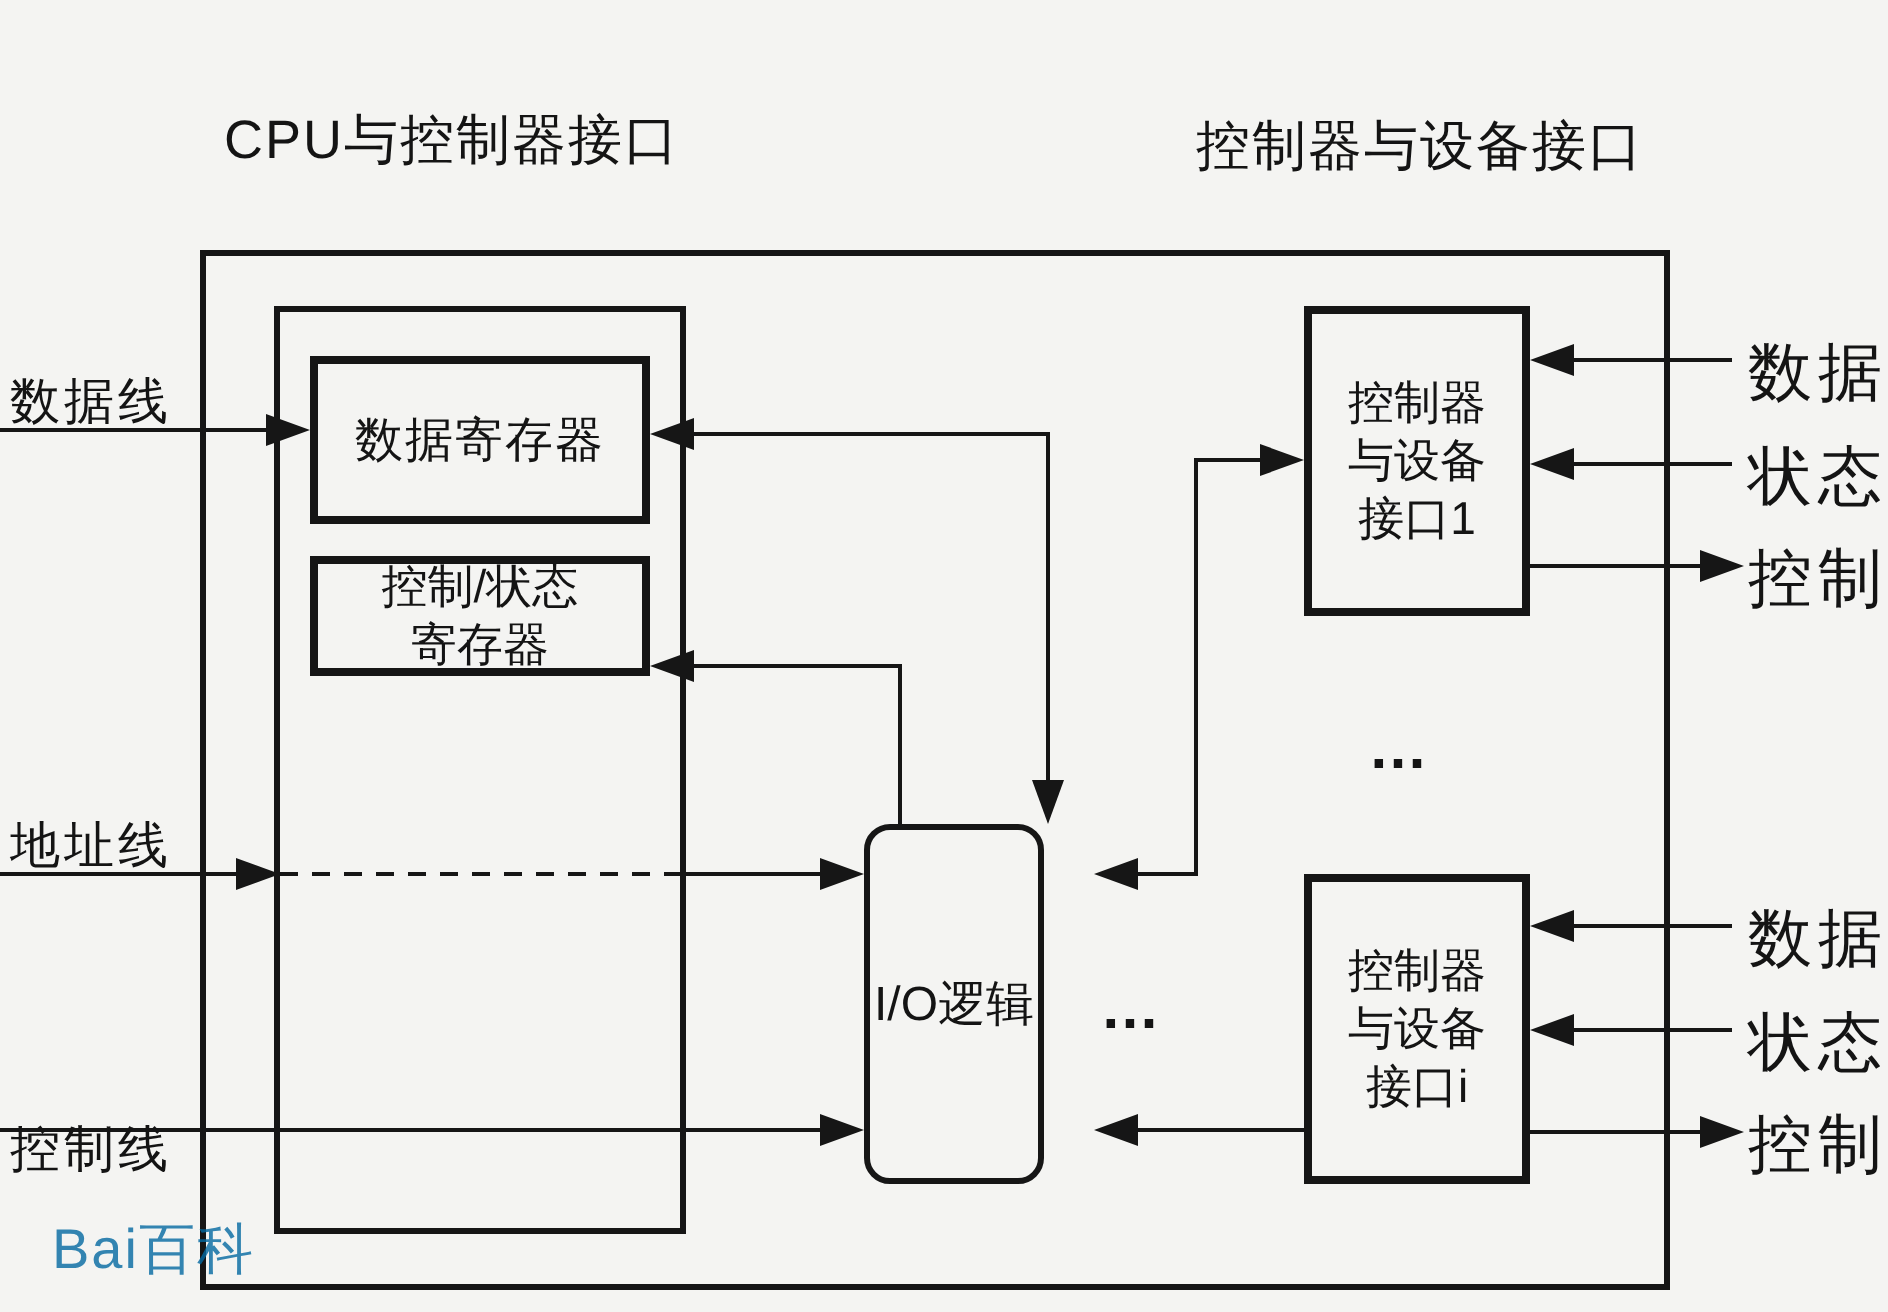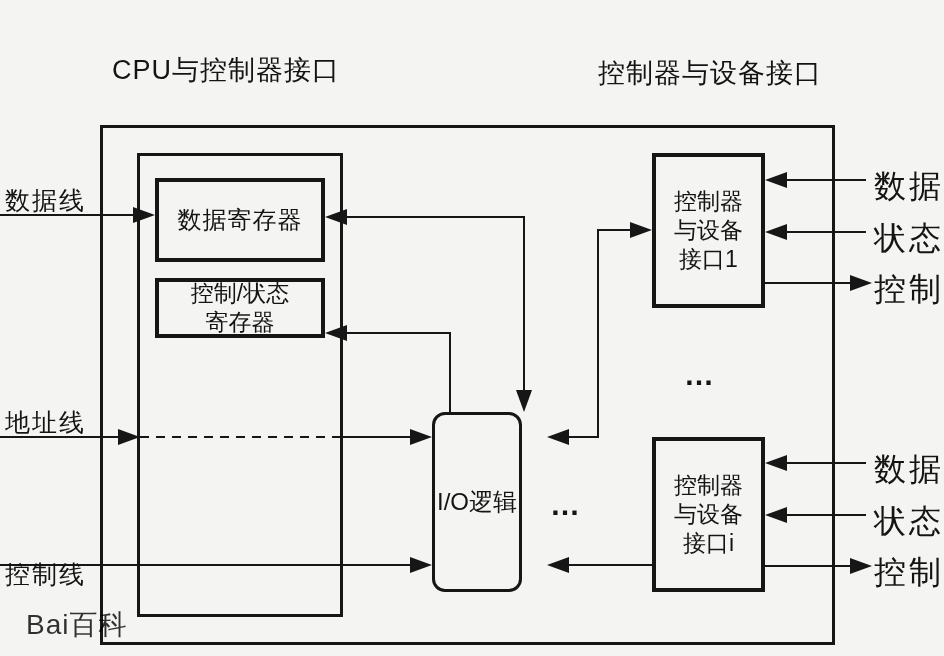--- a/index.html
+++ b/index.html
@@ -21,21 +21,21 @@
     text-align:center;
   }
   .box .lbl{white-space:pre-line;}
   .t{position:absolute;white-space:nowrap;text-align:center;}
   .title{font-size:27px;letter-spacing:1px;}
   .busLbl{font-size:25px;letter-spacing:2px;}
   .rightLbl{font-size:32px;letter-spacing:3px;}
   .dots{font-size:30px;font-weight:bold;letter-spacing:2px;}
   .watermark{
     font-size:28px;
-    color:#000000;
+    color:#0369a1;
     opacity:.8;
     letter-spacing:1px;
   }
 </style>
 </head>
 <body>
 
 <div id="canvas">
 
   <svg id="wires" width="944" height="656" viewBox="0 0 944 656" xmlns="http://www.w3.org/2000/svg">

